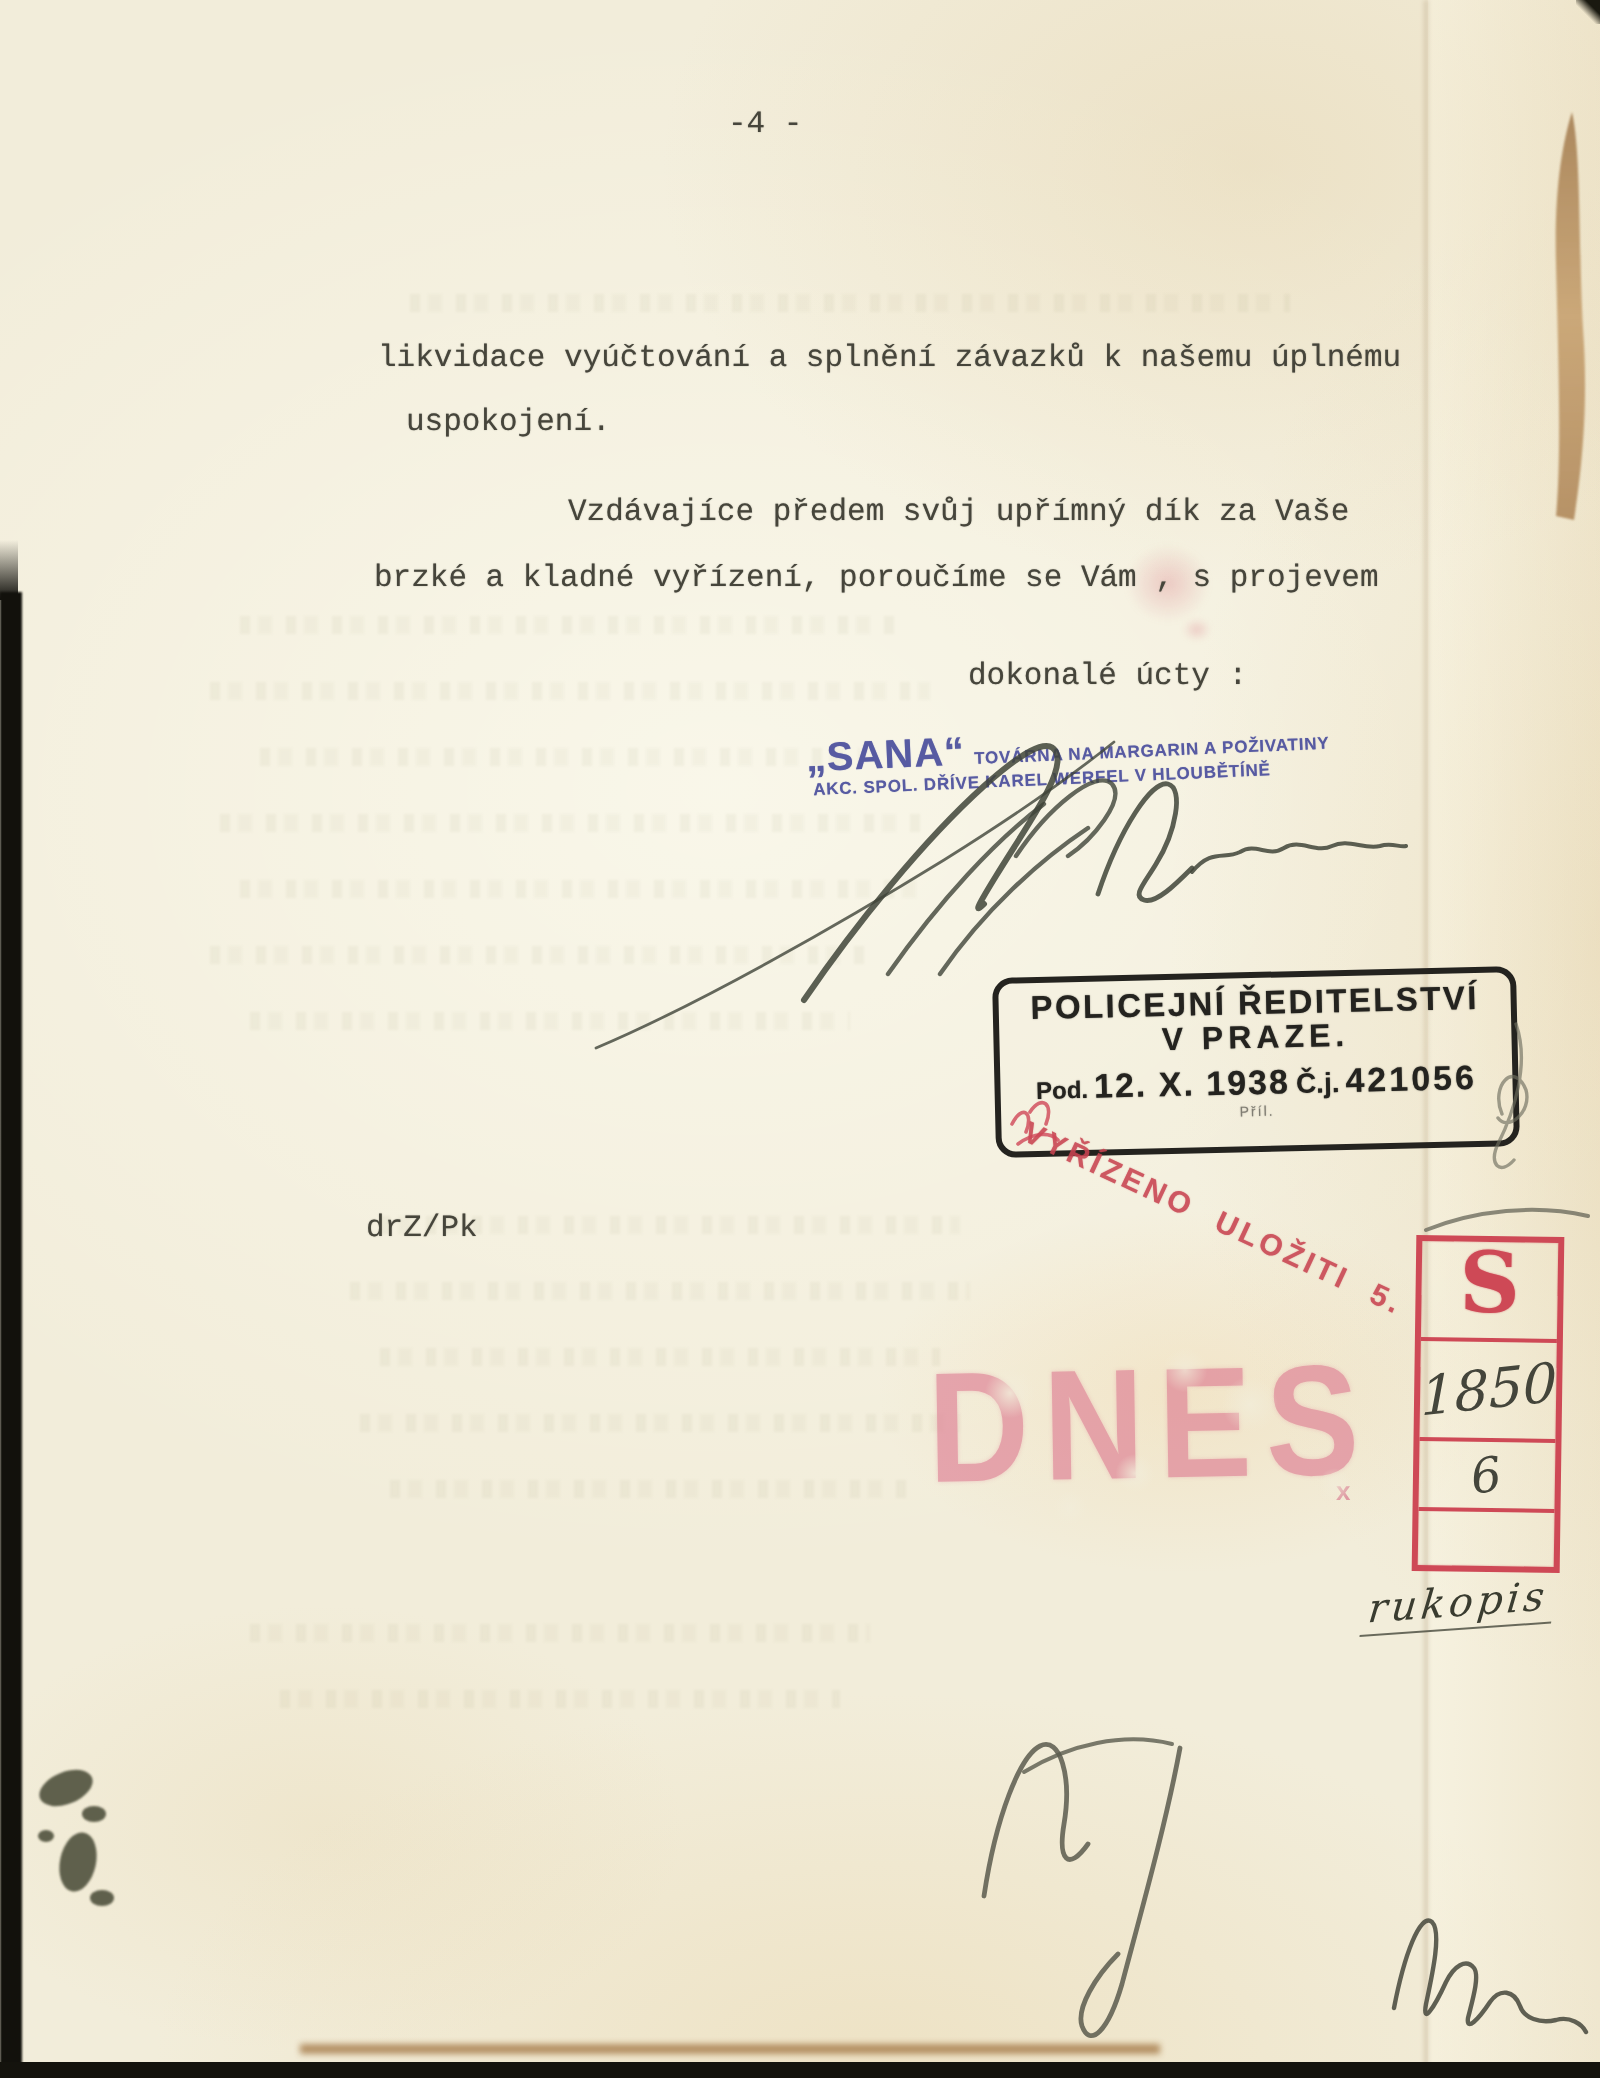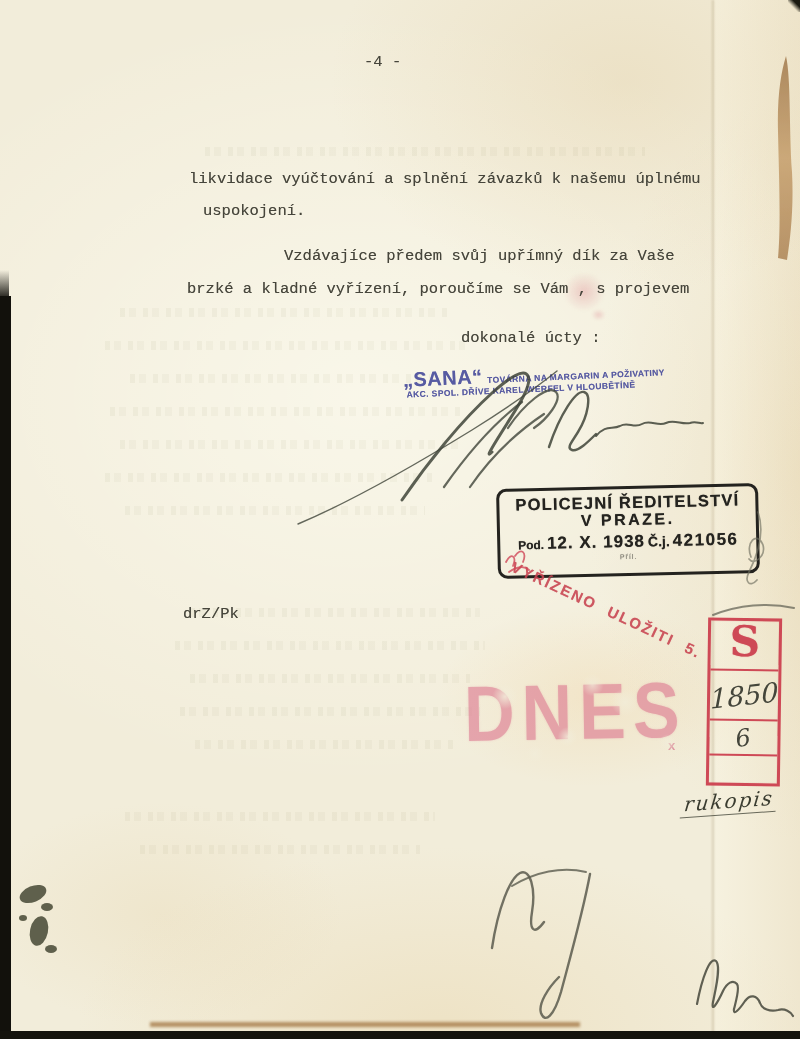--- a/index.html
+++ b/index.html
@@ -120,21 +120,21 @@
   <div class="abs bleed" style="left:180px;top:707px;width:300px;"></div>
   <div class="abs bleed" style="left:195px;top:740px;width:260px;"></div>
   <div class="abs bleed" style="left:125px;top:812px;width:310px;"></div>
   <div class="abs bleed" style="left:140px;top:845px;width:280px;"></div>
 
   <div class="abs tw" style="left:364px;top:53px;">-4 -</div>
   <div class="abs tw" style="left:189px;top:170px;">likvidace vyúčtování a splnění závazků k našemu úplnému</div>
   <div class="abs tw" style="left:203px;top:202px;">uspokojení.</div>
   <div class="abs tw" style="left:187px;top:280px;">brzké a kladné vyřízení, poroučíme se Vám , s projevem</div>
   <div class="abs tw" style="left:284px;top:247px;">Vzdávajíce předem svůj upřímný dík za Vaše</div>
-  <div class="abs tw" style="left:461px;top:329px;">dokonalé úcty :</div>
+  <div class="abs tw" style="left:484px;top:329px;">dokonalé úcty :</div>
   <div class="abs tw" style="left:183px;top:605px;">drZ/Pk</div>
 
   <div class="abs co-stamp" style="left:403px;top:363px;">
     <div>
       <span class="co-name">„SANA“</span>
       <span class="co-small">TOVÁRNA NA MARGARIN A POŽIVATINY</span>
     </div>
     <div class="co-small co-line2">AKC. SPOL. DŘÍVE KAREL WERFEL V HLOUBĚTÍNĚ</div>
   </div>
 

